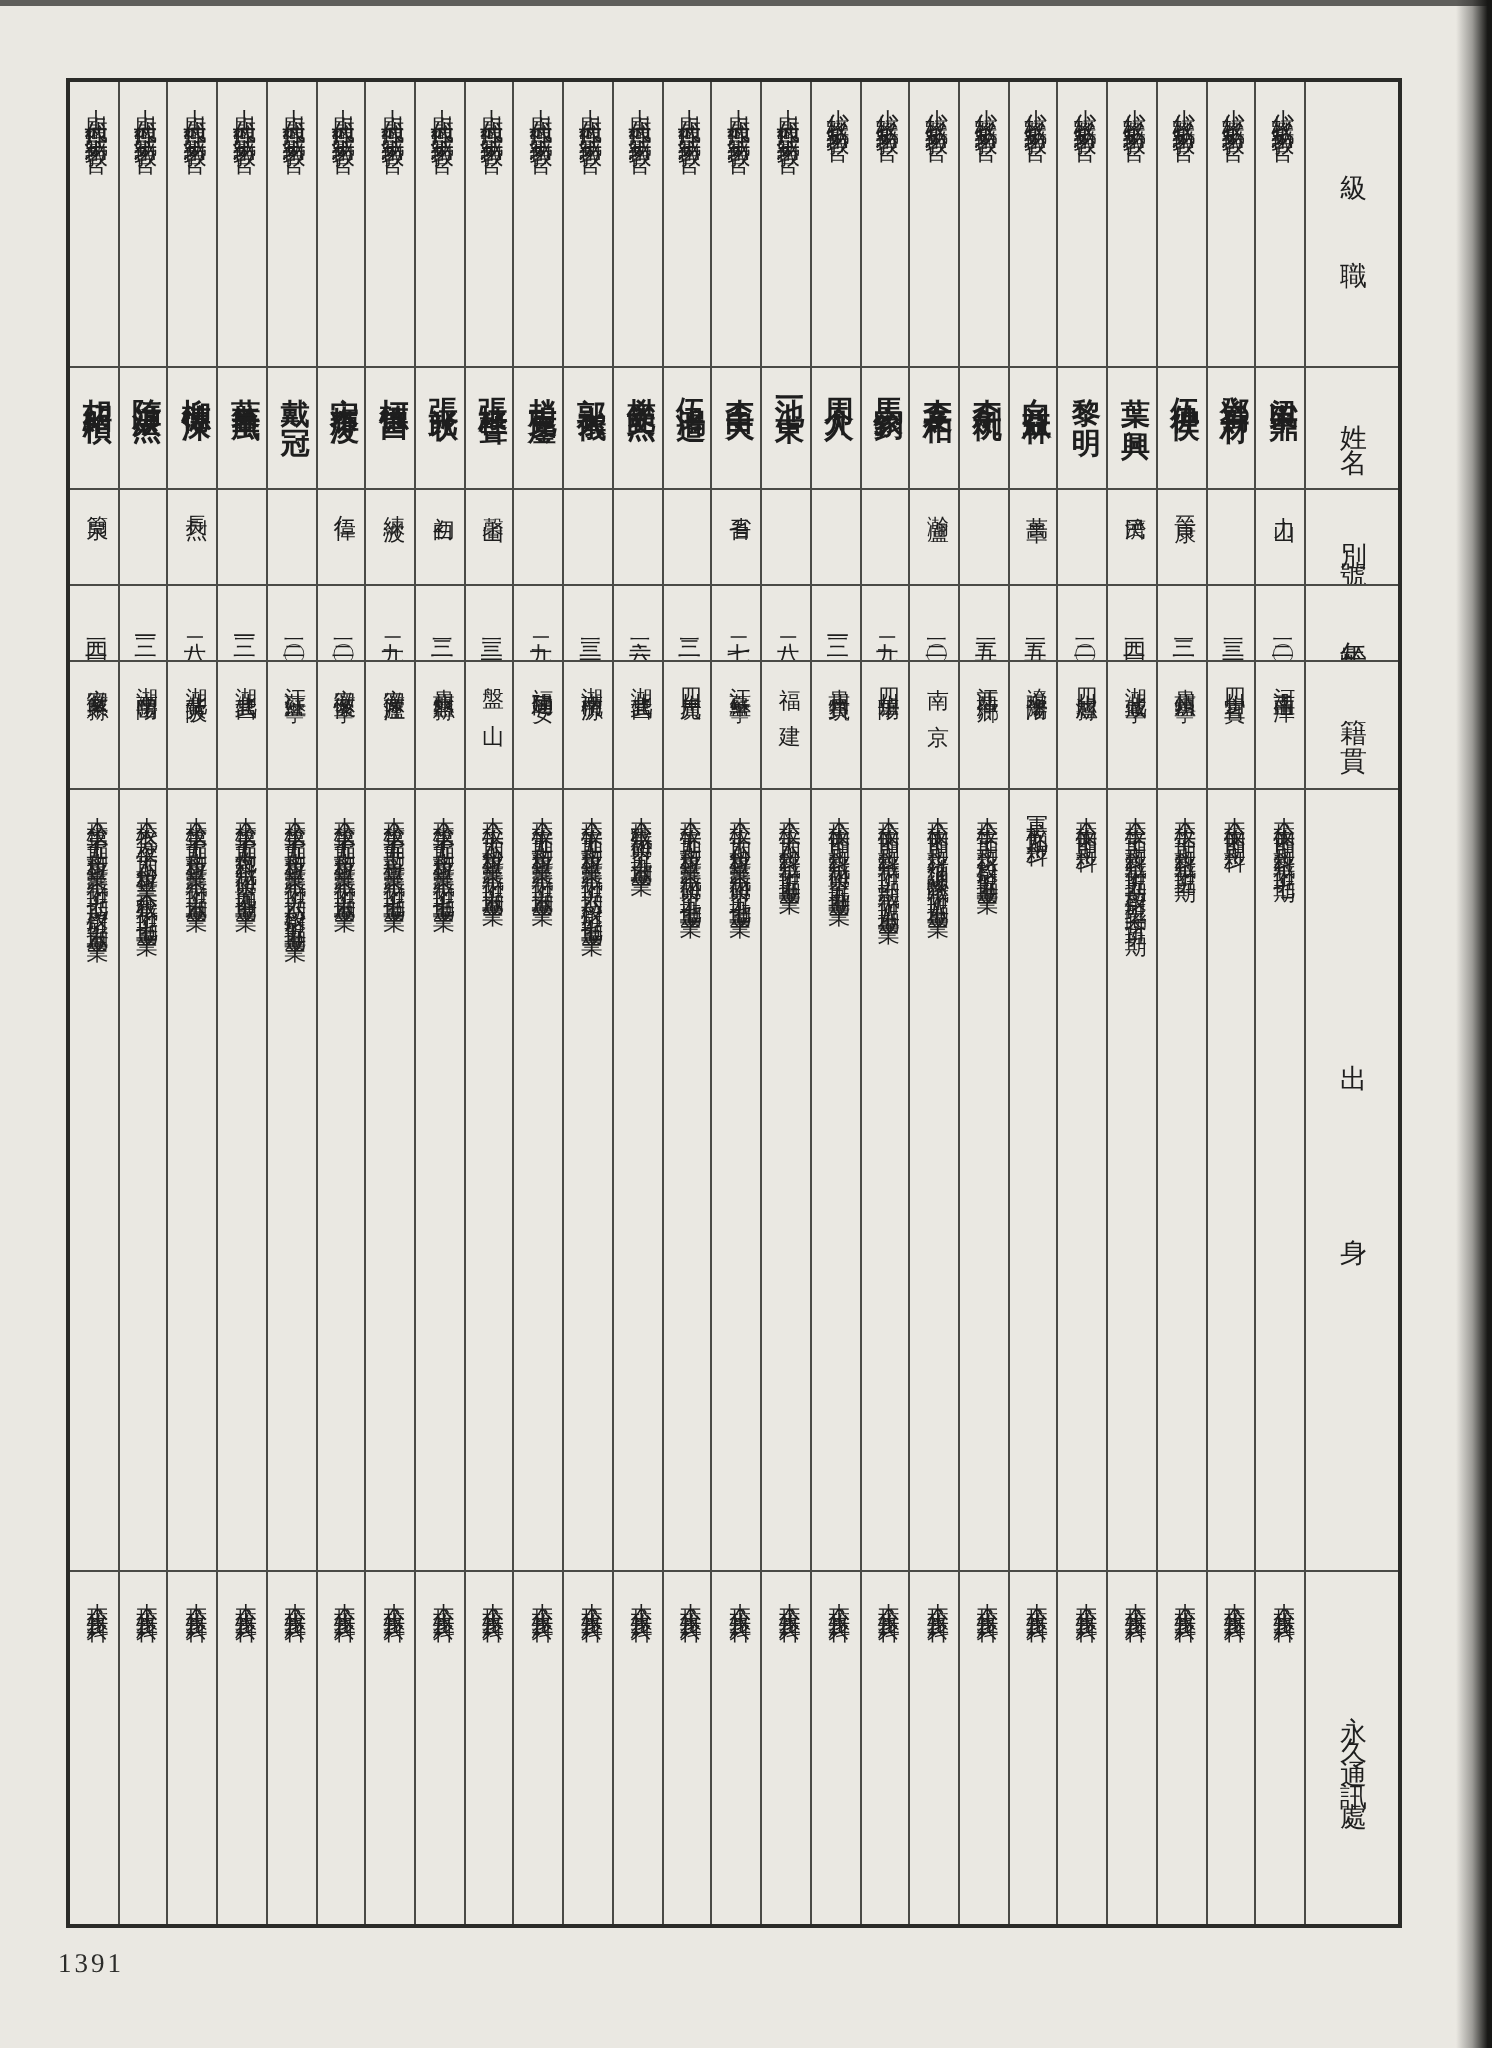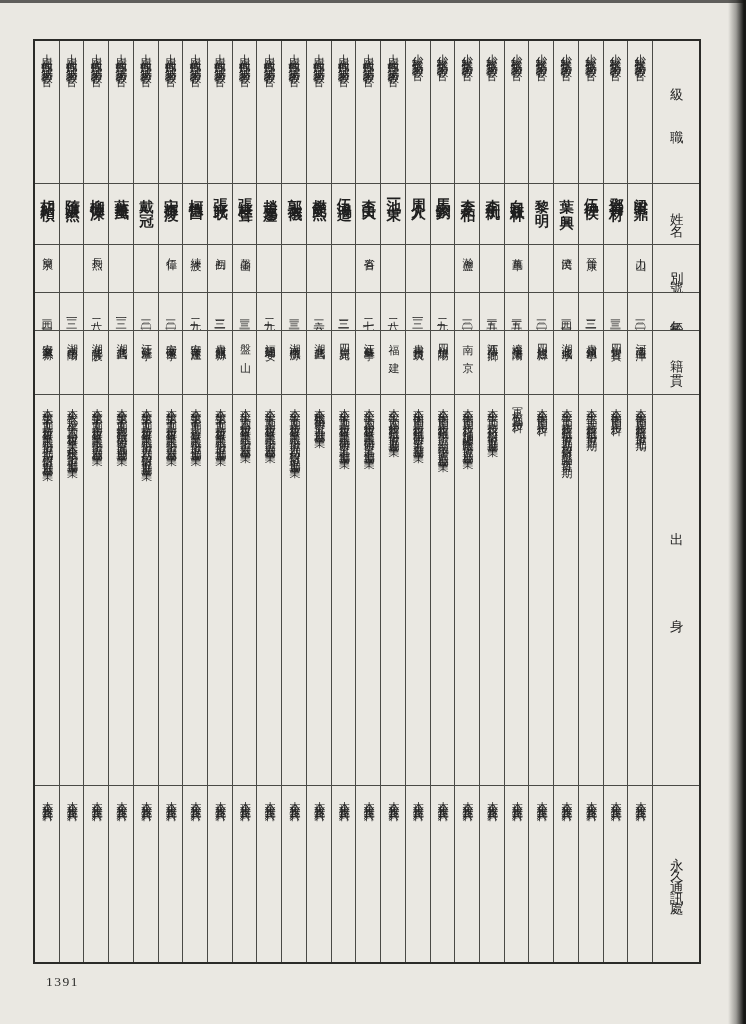--- a/index.html
+++ b/index.html
@@ -37,21 +37,21 @@
   .hd-alias{align-items:center;padding-top:0;}
   .hd-alias .vtext{letter-spacing:8px;}
   .hd-age{align-items:center;padding-top:0;}
   .hd-age .vtext{letter-spacing:2px;}
   .hd-native{align-items:center;padding-top:0;}
   .hd-native .vtext{letter-spacing:14px;}
   .hd-origin{padding-top:126px;}
   .hd-origin .vtext{letter-spacing:88px;}
   .hd-address{align-items:center;padding-top:0;}
   .hd-address .vtext{letter-spacing:11px;}
-  .page-number{position:absolute;left:46px;top:974px;font-size:13.5px;letter-spacing:1.5px;color:#2c2c2a;}
+  .page-number{position:absolute;left:29px;top:974px;font-size:13.5px;letter-spacing:1.5px;color:#2c2c2a;}
 </style>
 </head>
 <body>
 
 <div class="page">
   <div class="top-edge"></div>
   <div class="gutter"></div>
 
   <div class="table" id="grid">
 

